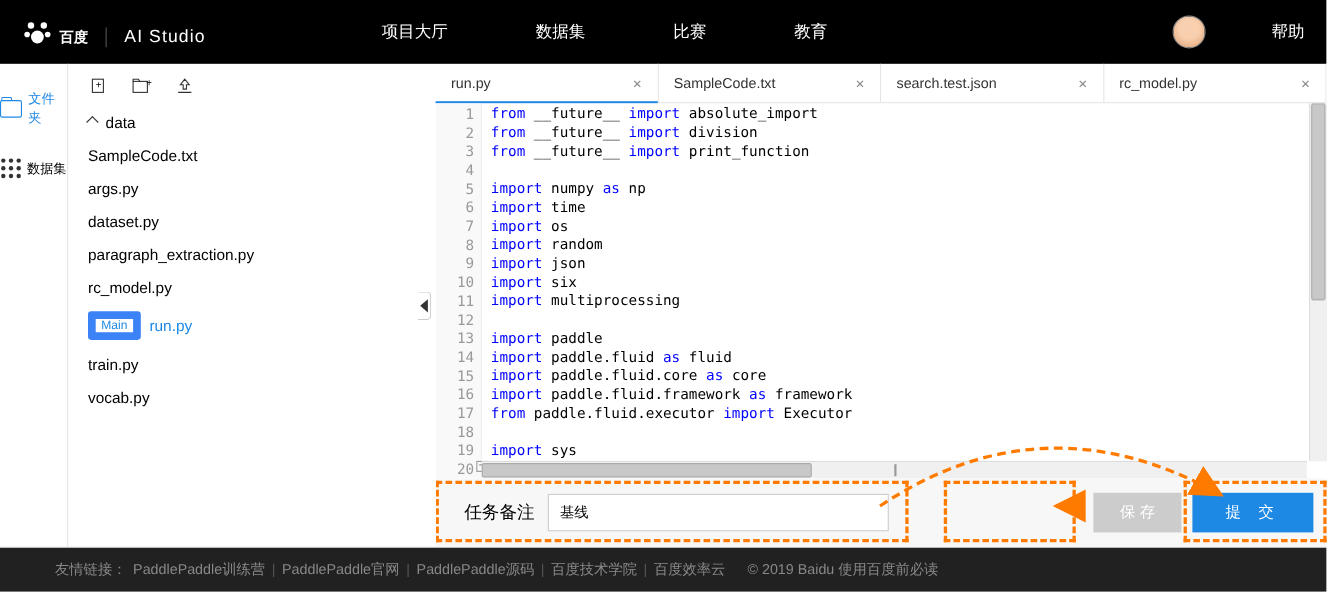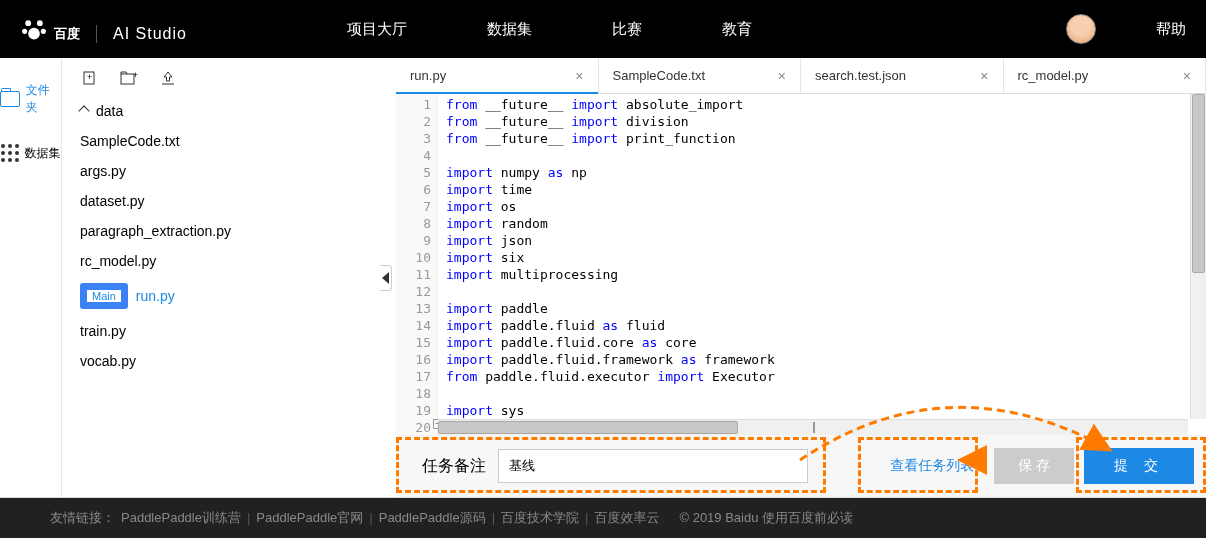--- a/index.html
+++ b/index.html
@@ -234,21 +234,20 @@
           <div class="vscroll-thumb"></div>
         </div>
     </div>
 
     <div class="submit-bar" style="position:relative;">
       <div class="remark-box">
         <span class="remark-label">任务备注</span>
         <input class="remark-input" value="基线" style="">
       </div>
       <div class="spacer"></div>
-      <span class="link-view">查看任务列表</span>
       <button class="btn-save">保 存</button>
       <button class="btn-submit">提 交</button>
 
       <div class="dashed-highlight-1" style="left:0px; top:2px; width:430px; height:56px;"></div>
       <div class="dashed-highlight-1" style="left:462px; top:2px; width:120px; height:56px;"></div>
       <div class="dashed-highlight-1" style="right:0px; top:2px; width:130px; height:56px;"></div>
     </div>
   </div>
 </div>
 

